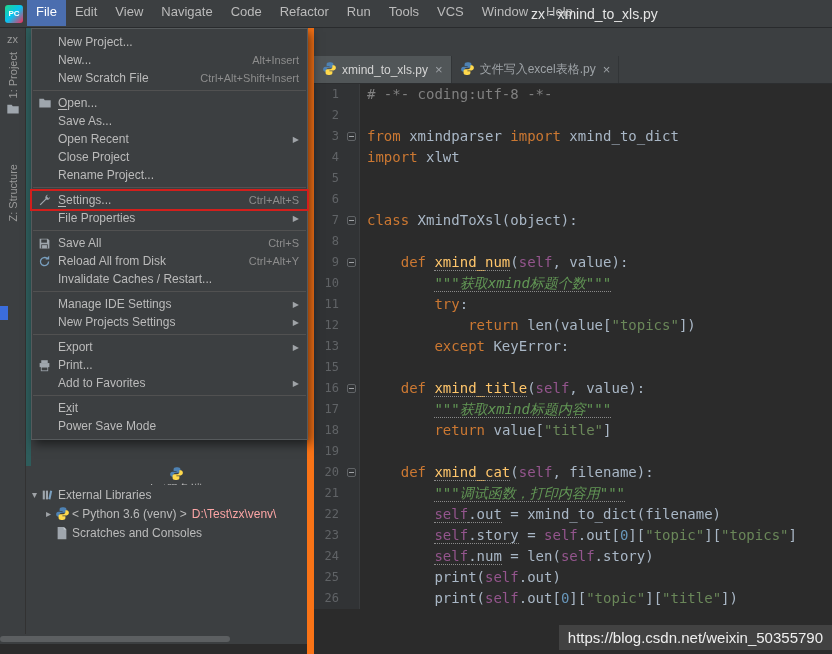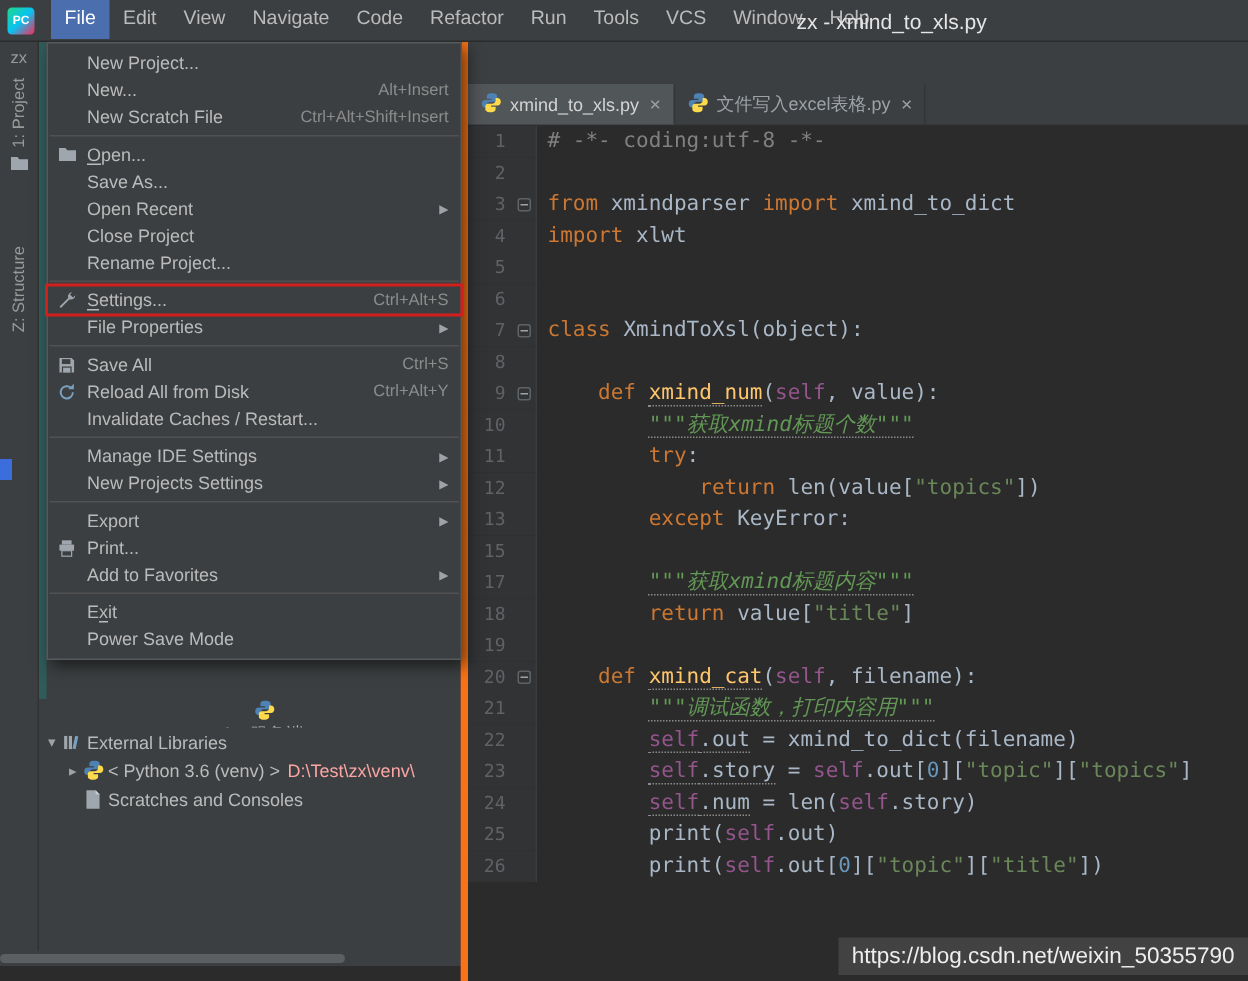--- a/index.html
+++ b/index.html
@@ -2,21 +2,21 @@
 <html style="--selection: #4b6eaf; --annotation: #d21f1c; --panel_bg: #3c3f41; --editor_bg: #2b2b2b; --keyword: #cc7832; --string: #6a8759; --docstring: #629755; --number: #6897bb; --function: #ffc66b; --self: #94558d; --text: #a9b7c6;"><head>
 <meta charset="utf-8">
 <style>
   *{margin:0;padding:0;box-sizing:border-box}
   html,body{background:#222}
   #screen{position:relative;width:832px;height:654px;overflow:hidden;background:#2b2b2b;
           font-family:"Liberation Sans",sans-serif;color:#bbb}
   
   .titlebar{position:absolute;left:0;top:0;right:0;height:28px;background:#3c3f41;
             border-bottom:1px solid #292b2d;display:flex;align-items:center;padding-left:5px;z-index:30}
-  .pc-icon{width:18px;height:18px;border-radius:3px;margin-right:11px;flex:0 0 auto;
+  .pc-icon{width:18px;height:18px;border-radius:3px;margin-right:4px;flex:0 0 auto;
            background:linear-gradient(135deg,#21d789 0%,#07c3f2 50%,#fe2857 100%);
            color:#fff;font-size:8px;font-weight:bold;display:flex;align-items:center;justify-content:center}
   .mb-item{height:28px;line-height:28px;padding:0 9px;font-size:13px;color:#bbb;cursor:default}
   .mb-item.active{background:var(--selection);color:#fff}
   .window-title{position:absolute;left:531px;top:0;height:20px;line-height:28px;font-size:14px;color:#e5e5e5}
   
   .leftbar{position:absolute;left:0;top:28px;width:26px;bottom:0;background:#3c3f41;
            border-right:1px solid #323232;z-index:5}
   .zx-top{position:absolute;top:5px;left:7px;font-size:11px;color:#9a9a9a}
   .vbtn{position:absolute;left:0;width:26px;display:flex;flex-direction:column;align-items:center;gap:4px;cursor:default}
@@ -42,21 +42,21 @@
   .m-right{margin-left:auto;display:flex;align-items:center;gap:5px}
   .m-sc{color:#8c8c8c;font-size:11px}
   .m-arrow{color:#9fa3a7;font-size:8px}
   .m-sep{height:1px;background:#515151;margin:3px 1px}
   .m-row.annotated{outline:2px solid var(--annotation);outline-offset:0;z-index:2}
   
   .hscroll{position:absolute;left:0;bottom:10px;width:307px;height:10px;background:#3c3f41;z-index:6}
   .hscroll .thumb{position:absolute;left:0;top:2px;width:230px;height:6px;border-radius:3px;background:#5c5f61}
   .bottom-strip{position:absolute;left:0;bottom:0;width:307px;height:10px;background:#2b2b2b;z-index:6}
   
-  .editor{position:absolute;left:307px;top:28px;right:0;bottom:0;background:#ef4444;border-left:5px solid #f97316}
+  .editor{position:absolute;left:307px;top:28px;right:0;bottom:0;background:#ef4444;border-left:7px solid #f97316}
   .navstrip{position:absolute;left:0;top:0;right:0;height:28px;background:#3c3f41}
   .tabbar{position:absolute;left:0;top:28px;right:0;height:28px;background:#3c3f41;
           border-bottom:1px solid #2c2e30;display:flex}
   .tab{display:flex;align-items:center;gap:5px;padding:0 8px;font-size:12px;color:#9da2a6;
        border-right:1px solid #323537;cursor:default}
   .tab.active{background:#515658;color:#d4d4d4}
   .tab .close{color:#9da2a6;font-size:13px;margin-left:2px;cursor:pointer}
   .code-area{position:absolute;left:0;top:56px;right:0;bottom:0;overflow:hidden;background:#2b2b2b}
   .code-row{display:flex;height:21px;align-items:stretch}
   .gut{display:flex;background:#313335;border-right:1px solid #3a3c3e;flex:0 0 auto}
@@ -289,20 +289,29 @@
         </div>
         <div class="code-row">
           <div class="gut">
             <div class="lnum">15</div>
             <div class="foldc"></div>
           </div>
           <div class="cline"></div>
         </div>
         <div class="code-row">
           <div class="gut">
+            <div class="lnum">16</div>
+            <div class="foldc">
+              <div class="foldbox"></div>
+            </div>
+          </div>
+          <div class="cline"><span class="tk-p">    </span><span class="tk-k">def </span><span class="tk-f und">xmind_title</span><span class="tk-p">(</span><span class="tk-v">self</span><span class="tk-p">, value):</span></div>
+        </div>
+        <div class="code-row">
+          <div class="gut">
             <div class="lnum">17</div>
             <div class="foldc"></div>
           </div>
           <div class="cline"><span class="tk-p">        </span><span class="tk-d und">"""获取xmind标题内容"""</span></div>
         </div>
         <div class="code-row">
           <div class="gut">
             <div class="lnum">18</div>
             <div class="foldc"></div>
           </div>

